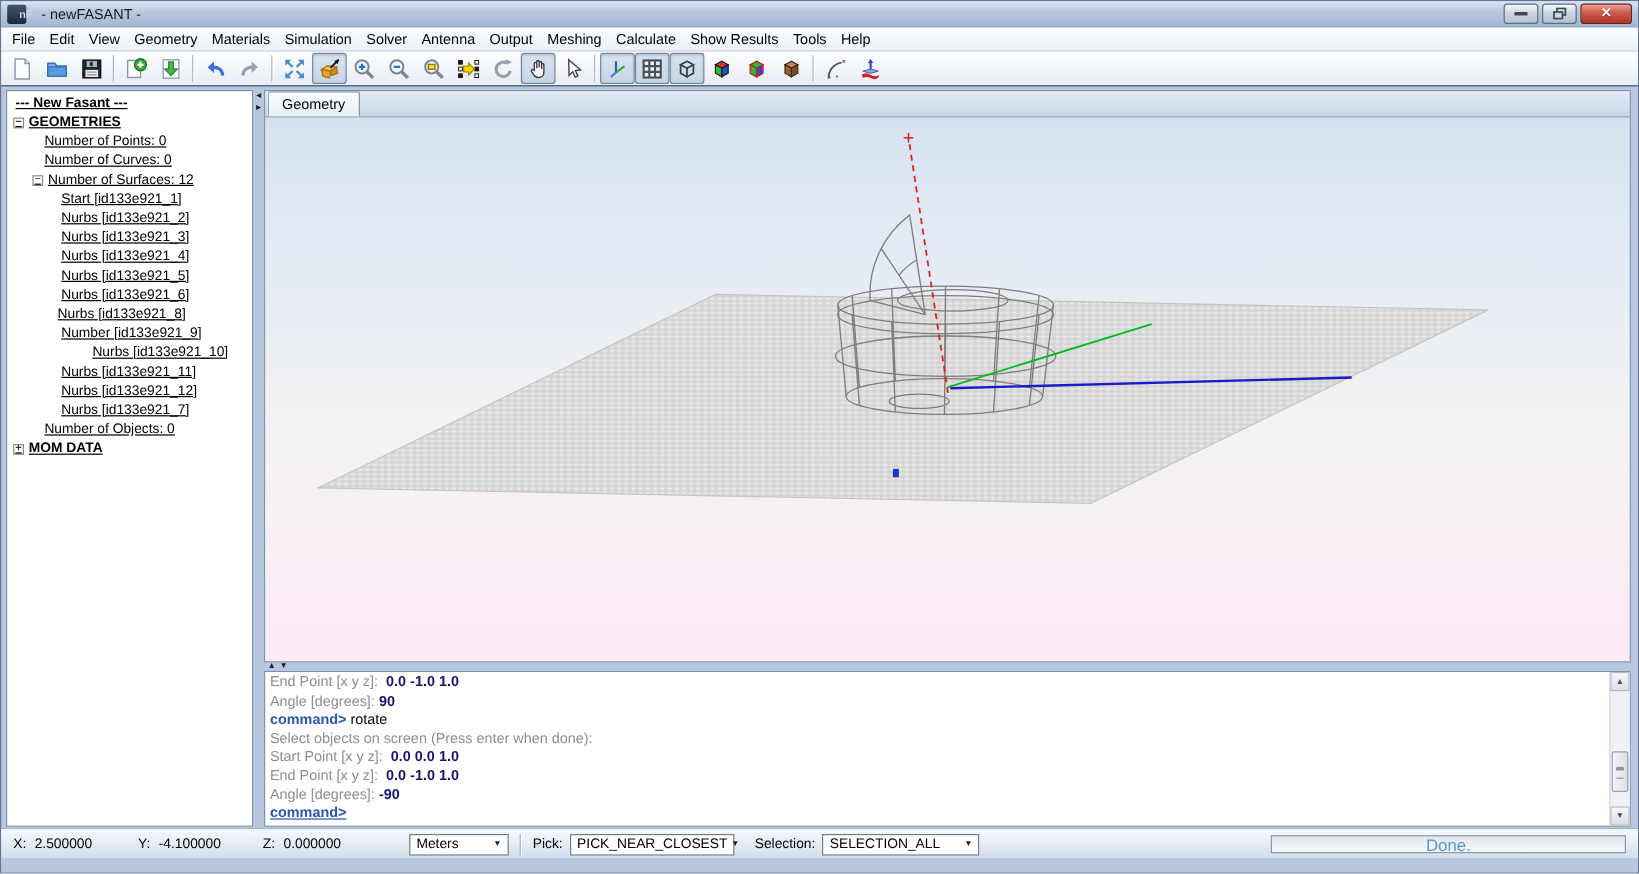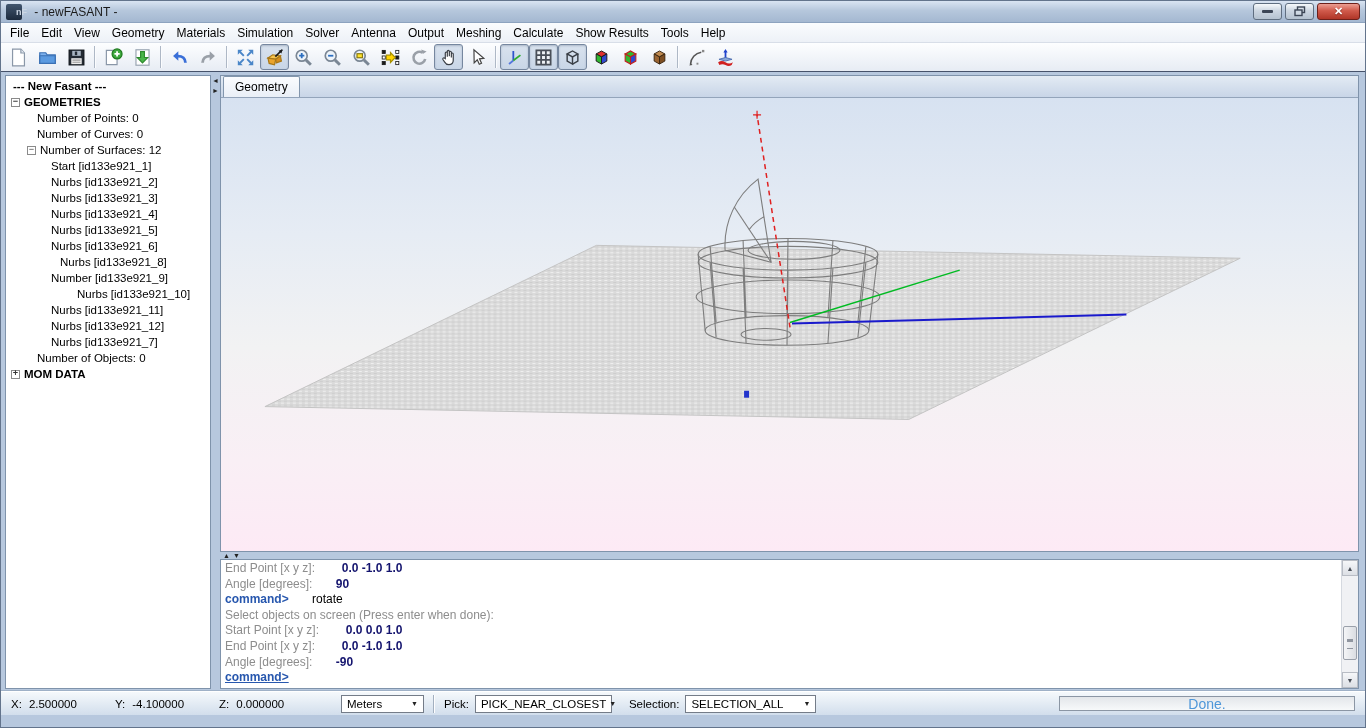--- a/index.html
+++ b/index.html
@@ -23,21 +23,21 @@
 
   
   .toolbar { height:29px; background:linear-gradient(#fdfeff,#e7ecf4); display:flex; align-items:center; padding:0 3px; border-bottom:1px solid #46526a; }
   .tb-btn { width:29px; height:26px; display:flex; align-items:center; justify-content:center; border:1px solid transparent; border-radius:3px; }
   .tb-btn.pressed { border-color:#76879f; background:linear-gradient(#d9e2ee,#c9d6e7); box-shadow:inset 0 1px 2px rgba(40,60,90,.25); }
   .tb-sep { width:2px; height:22px; border-left:1px solid #aeb8c6; border-right:1px solid #fbfcfe; margin:0 3px; }
   .ic { width:19px; height:19px; display:block; }
 
   
   .content { position:absolute; top:72px; left:0; right:0; bottom:36px; display:flex; padding:2px 6px 2px 4px; }
-  .tree-panel { width:206px; background:#fff; border:1px solid #7f93ab; font-size:11.5px; overflow:hidden; padding-top:2px; }
+  .tree-panel { width:206px; background:#fff; border:1px solid #7f93ab; font-size:11.5px; overflow:hidden; padding-top:2px;text-decoration:underline; }
   .tree-row { height:16px; display:flex; align-items:center; white-space:nowrap; color:#000; }
   .tree-row.bold { font-weight:bold; }
   .expander { width:9px; height:9px; border:1px solid #8a8a8a; background:#fff; font-size:9px; line-height:7px; text-align:center; margin-right:4px; color:#333; flex:none; font-family:"Liberation Mono",monospace; }
   .expander.minus::before { content:"−"; }
   .expander.plus::before { content:"+"; }
 
   .v-splitter { width:9px; position:relative; }
   .v-splitter .tri { position:absolute; left:1px; font-size:7px; color:#222; line-height:6px; }
 
   .main { flex:1; display:flex; flex-direction:column; min-width:0; }
@@ -47,21 +47,21 @@
   .viewport { flex:1; position:relative; background:linear-gradient(180deg,#d7e2f1 0%,#e6ecf4 30%,#f2f2f3 55%,#f9eff5 80%,#fdeaf5 100%); overflow:hidden; }
   .viewport svg { position:absolute; inset:0; width:100%; height:100%; }
 
   .h-splitter { height:7px; position:relative; }
   .h-splitter .tri { position:absolute; top:0; font-size:7px; color:#222; line-height:7px; }
 
   .console-box { height:130px; border:1px solid #7f93ab; background:#fff; display:flex; }
   .console { flex:1; padding:1px 4px; font-size:12px; line-height:15.6px; overflow:hidden; }
   .con-line { white-space:pre; }
   .con-line .lab { color:#8d8d8d; }
-  .con-line .val { color:#14146e; font-weight:bold;margin-left:20px; }
+  .con-line .val { color:#14146e; font-weight:bold; }
   .con-line.command .lab { color:#2757ae; font-weight:bold; }
   .con-line.command .val { color:#000; font-weight:normal; }
   .con-line.caret .lab { text-decoration:underline; }
   .scrollbar { width:17px; background:#f0f1f4; border-left:1px solid #d5d9e0; display:flex; flex-direction:column; }
   .sb-btn { height:16px; background:linear-gradient(#f6f7f9,#dcdfe5); border:1px solid #b8bcc4; display:flex; align-items:center; justify-content:center; font-size:7px; color:#4a4f58; }
   .sb-track { flex:1; position:relative; }
   .sb-thumb { position:absolute; left:1px; right:1px; top:52%; height:34px; background:linear-gradient(90deg,#f4f5f7,#dadde2); border:1px solid #9aa0aa; border-radius:2px; }
   .sb-thumb::after { content:""; position:absolute; left:3px; right:3px; top:12px; height:8px; border-top:1px solid #8f959f; border-bottom:1px solid #8f959f; box-shadow:0 3px 0 -1px #8f959f inset; }
 
   
@@ -340,21 +340,21 @@
         </div>
       <div class="tree-row" style="padding-left:45px">
           <span class="lbl">Nurbs [id133e921_4]</span>
         </div>
       <div class="tree-row" style="padding-left:45px">
           <span class="lbl">Nurbs [id133e921_5]</span>
         </div>
       <div class="tree-row" style="padding-left:45px">
           <span class="lbl">Nurbs [id133e921_6]</span>
         </div>
-      <div class="tree-row" style="padding-left:54px">
+      <div class="tree-row" style="padding-left:42px">
           <span class="lbl">Nurbs [id133e921_8]</span>
         </div>
       <div class="tree-row" style="padding-left:45px">
           <span class="lbl">Number [id133e921_9]</span>
         </div>
       <div class="tree-row" style="padding-left:71px">
           <span class="lbl">Nurbs [id133e921_10]</span>
         </div>
       <div class="tree-row" style="padding-left:45px">
           <span class="lbl">Nurbs [id133e921_11]</span>

